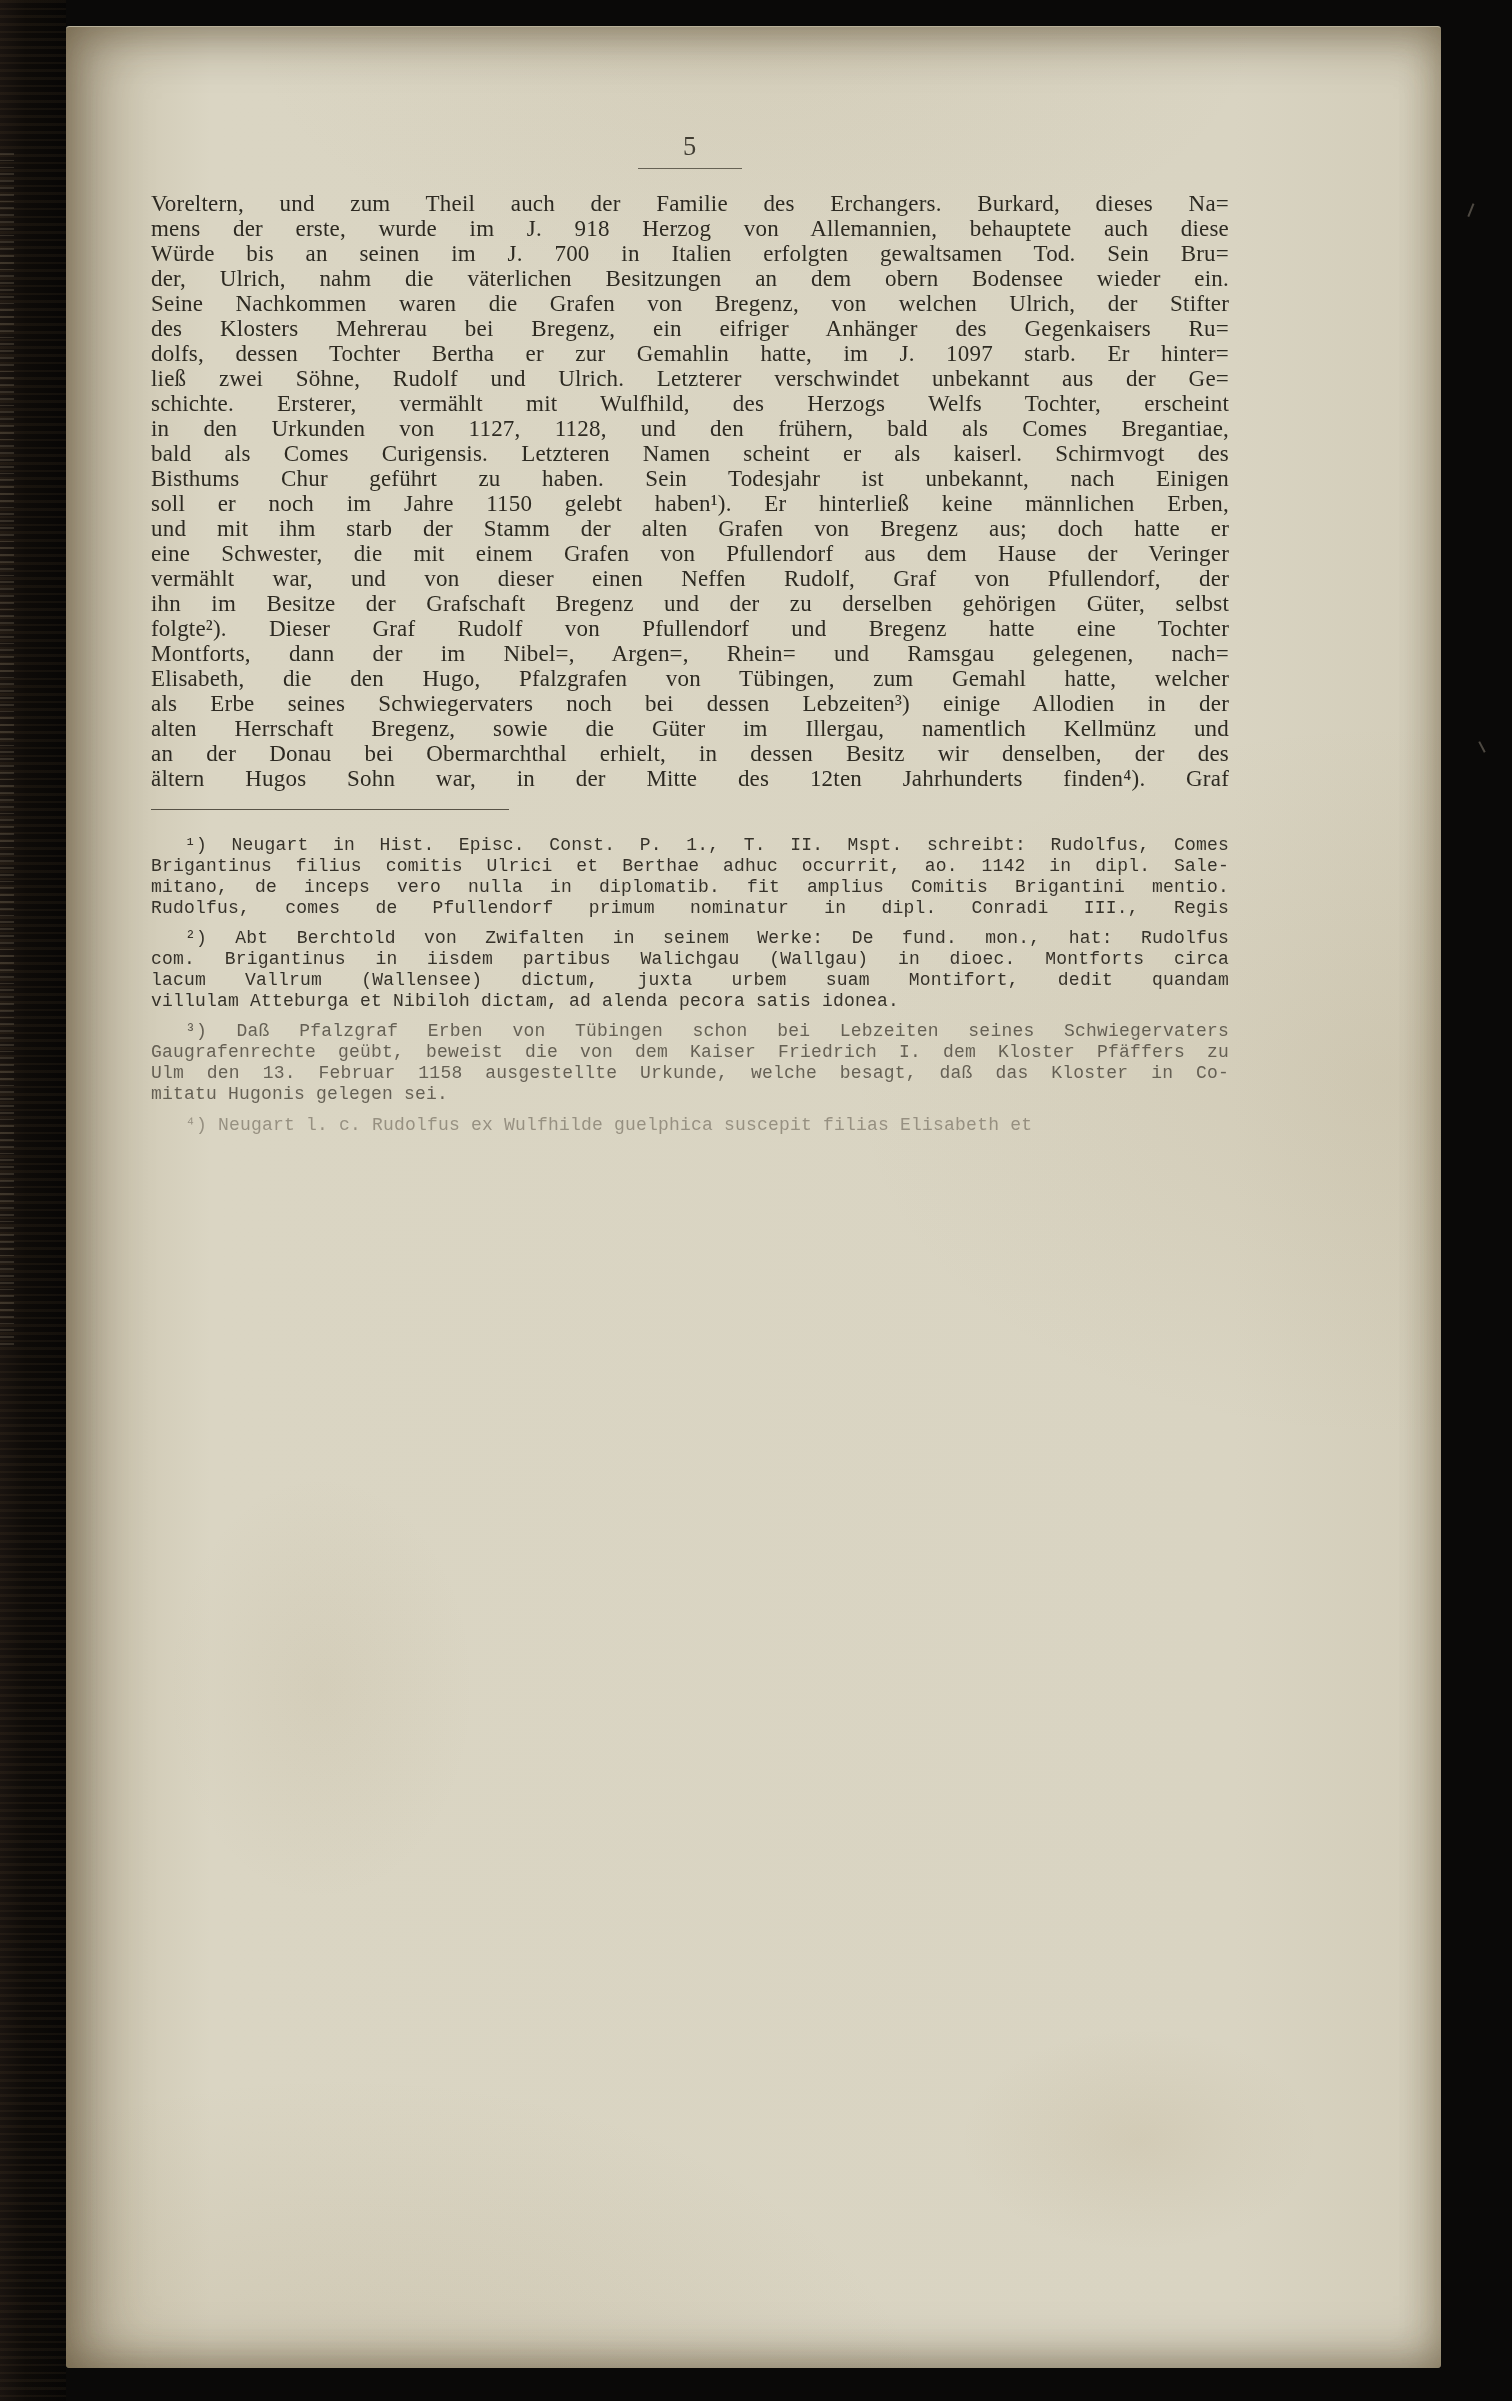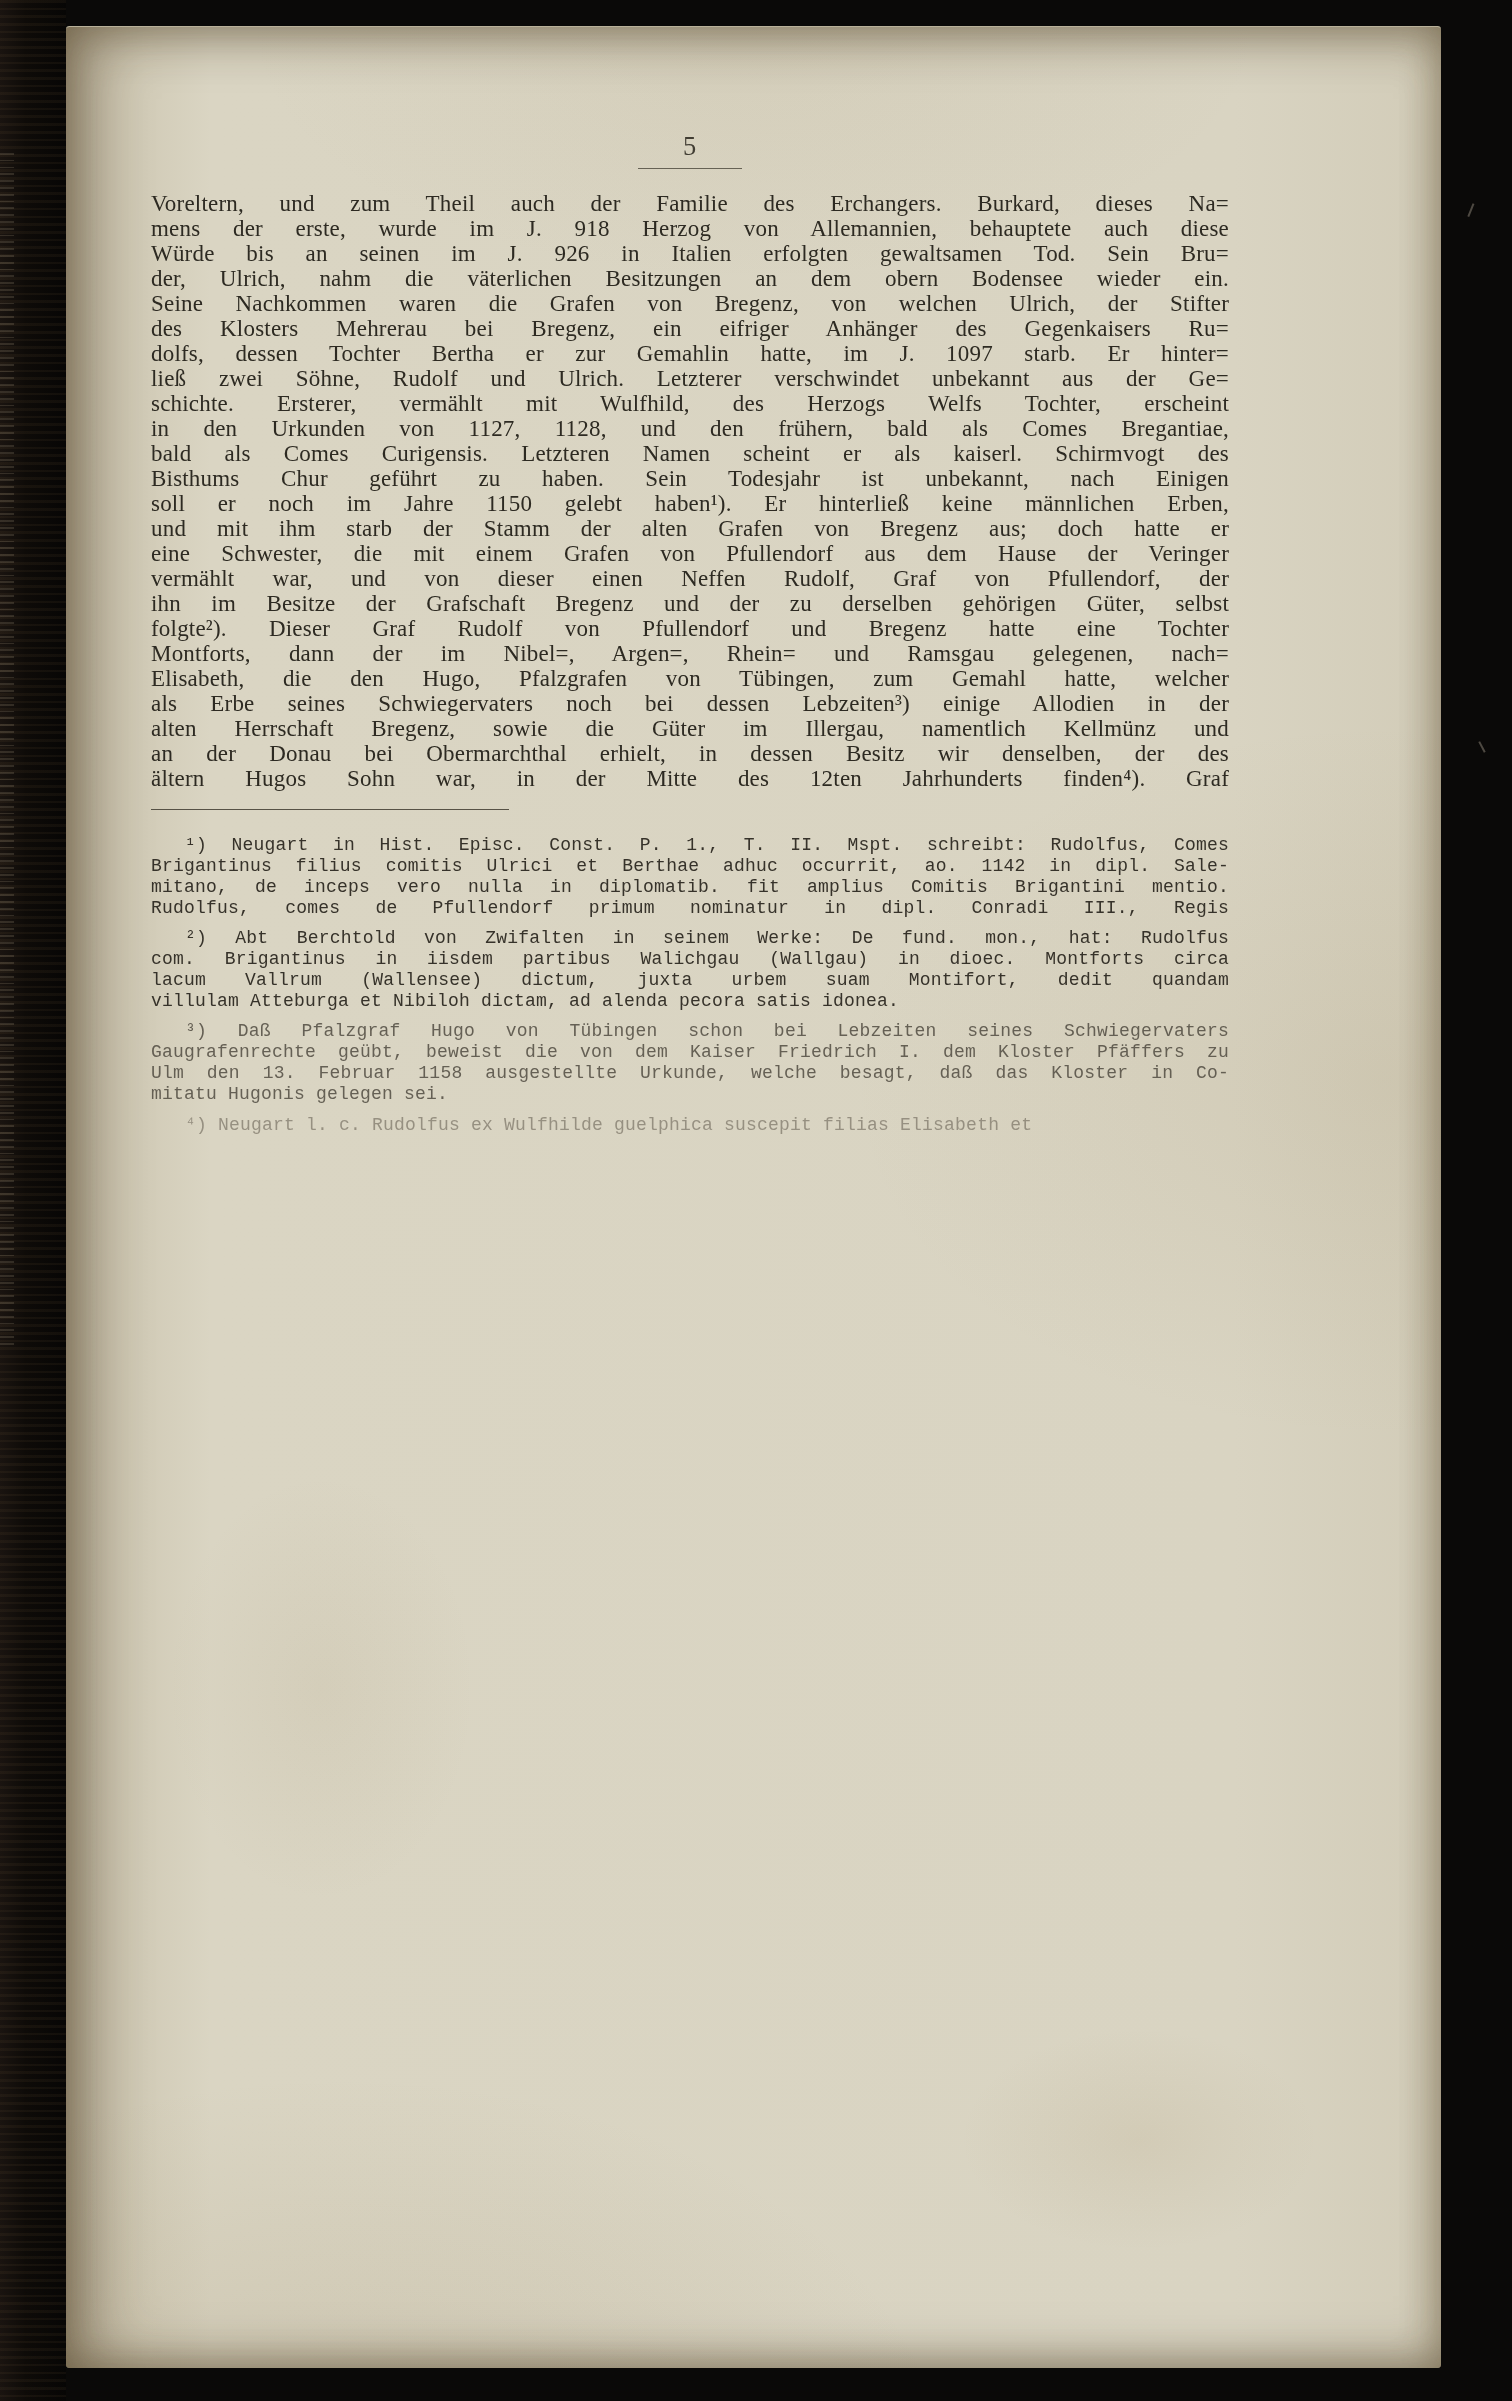--- a/index.html
+++ b/index.html
@@ -102,21 +102,21 @@
     <div class="stain s2"></div>
 
     <div class="pagenum-wrap">
       <div class="pagenum">5</div>
       <div class="pagenum-rule"></div>
     </div>
 
     <div class="body-text">
         <div class="line">Voreltern, und zum Theil auch der Familie des Erchangers.  Burkard, dieses Na=</div>
         <div class="line">mens der erste, wurde im J. 918 Herzog von Allemannien, behauptete auch diese</div>
-        <div class="line">Würde bis an seinen im J. 926 in Italien erfolgten gewaltsamen Tod.  Sein Bru=</div>
+        <div class="line">Würde bis an seinen im J. 700 in Italien erfolgten gewaltsamen Tod.  Sein Bru=</div>
         <div class="line">der, Ulrich, nahm die väterlichen Besitzungen an dem obern Bodensee wieder ein.</div>
         <div class="line">Seine Nachkommen waren die Grafen von Bregenz, von welchen Ulrich, der Stifter</div>
         <div class="line">des Klosters Mehrerau bei Bregenz, ein eifriger Anhänger des Gegenkaisers Ru=</div>
         <div class="line">dolfs, dessen Tochter Bertha er zur Gemahlin hatte, im J. 1097 starb. Er hinter=</div>
         <div class="line">ließ zwei Söhne, Rudolf und Ulrich. Letzterer verschwindet unbekannt aus der Ge=</div>
         <div class="line">schichte.  Ersterer, vermählt mit Wulfhild, des Herzogs Welfs Tochter, erscheint</div>
         <div class="line">in den Urkunden von 1127, 1128, und den frühern, bald als Comes Bregantiae,</div>
         <div class="line">bald als Comes Curigensis.  Letzteren Namen scheint er als kaiserl. Schirmvogt des</div>
         <div class="line">Bisthums Chur geführt zu haben.  Sein Todesjahr ist unbekannt, nach Einigen</div>
         <div class="line">soll er noch im Jahre 1150 gelebt haben¹).  Er hinterließ keine männlichen Erben,</div>
@@ -142,21 +142,21 @@
           <div class="line">mitano, de inceps vero nulla in diplomatib. fit amplius Comitis Brigantini mentio.</div>
           <div class="line">Rudolfus, comes de Pfullendorf primum nominatur in dipl. Conradi III., Regis</div>
         </div>
         <div class="footnote">
           <div class="line first">²) Abt Berchtold von Zwifalten in seinem Werke: De fund. mon., hat: Rudolfus</div>
           <div class="line">com. Brigantinus in iisdem partibus Walichgau (Wallgau) in dioec. Montforts circa</div>
           <div class="line">lacum Vallrum (Wallensee) dictum, juxta urbem suam Montifort, dedit quandam</div>
           <div class="line last">villulam Atteburga et Nibiloh dictam, ad alenda pecora satis idonea.</div>
         </div>
         <div class="footnote fade-light">
-          <div class="line first">³) Daß Pfalzgraf Hugo von Tübingen schon bei Lebzeiten seines Schwiegervaters</div>
+          <div class="line first">³) Daß Pfalzgraf Erben von Tübingen schon bei Lebzeiten seines Schwiegervaters</div>
           <div class="line">Gaugrafenrechte geübt, beweist die von dem Kaiser Friedrich I. dem Kloster Pfäffers zu</div>
           <div class="line">Ulm den 13. Februar 1158 ausgestellte Urkunde, welche besagt, daß das Kloster in Co-</div>
           <div class="line last">mitatu Hugonis gelegen sei.</div>
         </div>
         <div class="footnote fade-heavy">
           <div class="line first last">⁴) Neugart l. c.  Rudolfus ex Wulfhilde guelphica suscepit filias Elisabeth et</div>
         </div>
       </div>
 
   </div>

